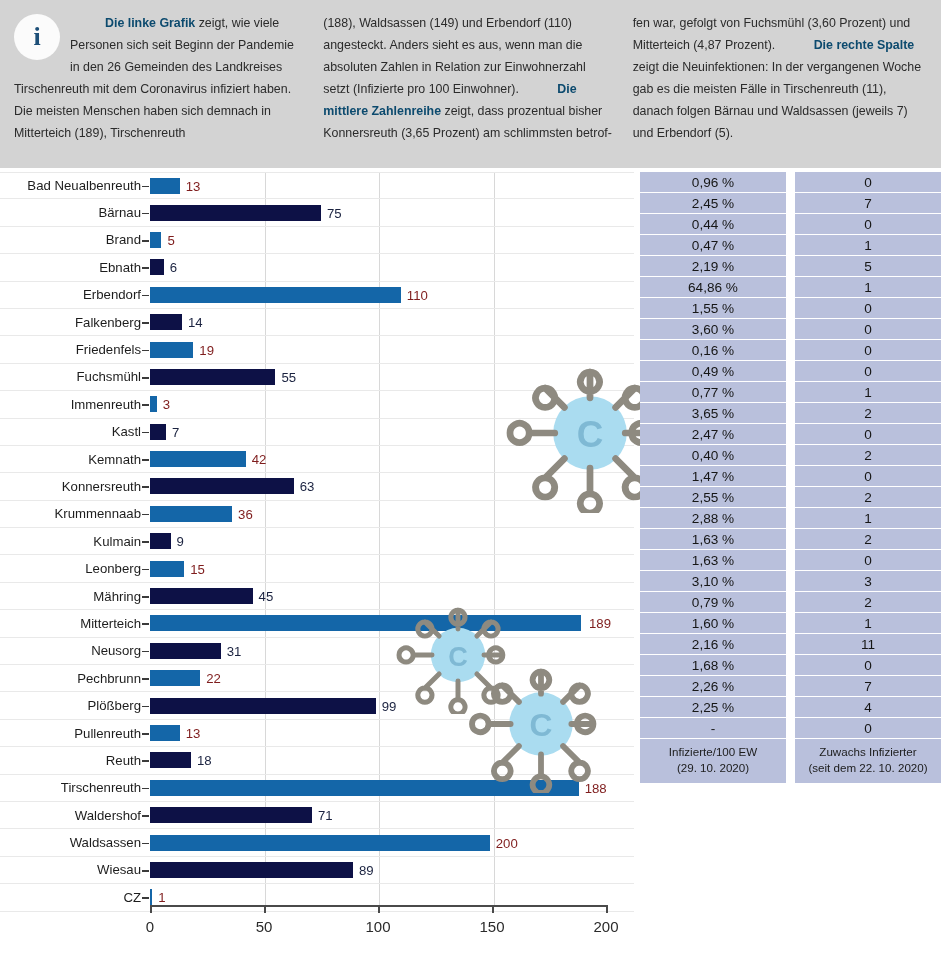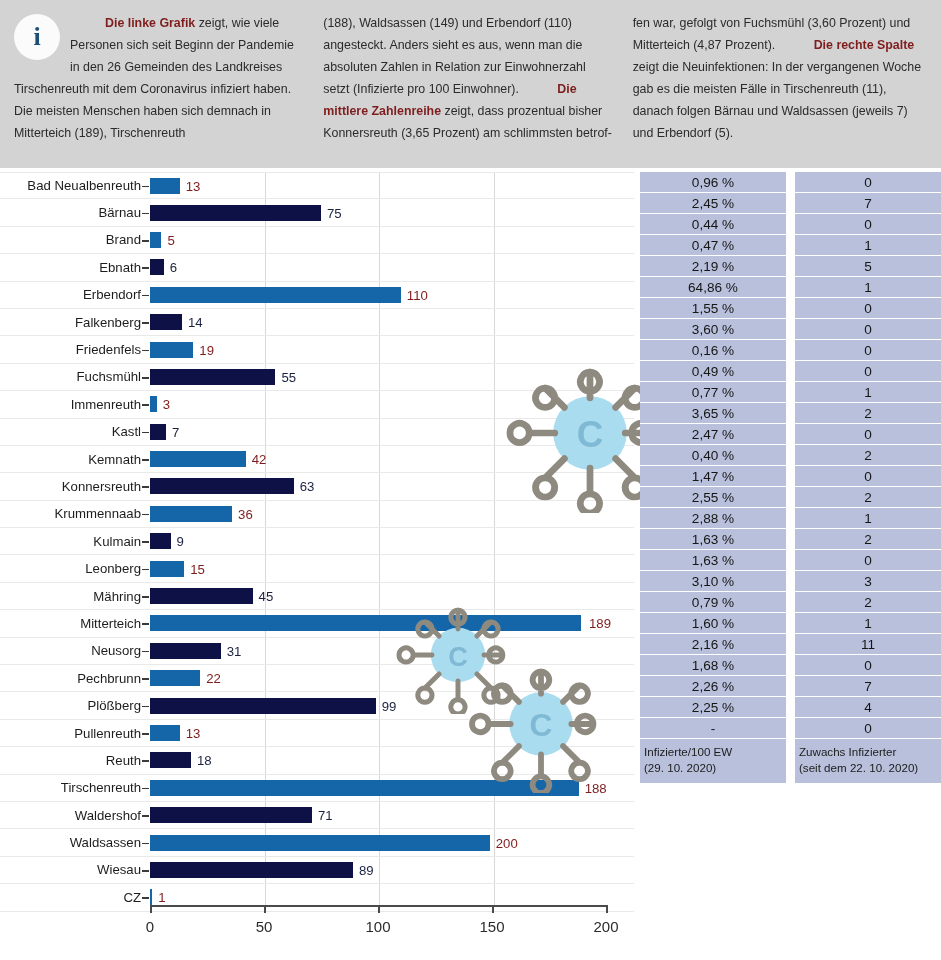--- a/index.html
+++ b/index.html
@@ -27,21 +27,21 @@
   .info-badge {
     float: left;
     width: 46px; height: 46px; border-radius: 50%;
     background: #fbfbfb;
     margin: 2px 10px 2px 0;
     display: flex; align-items: center; justify-content: center;
     font-size: 26px; font-weight: bold; color: #1d4f78;
     font-family: "Liberation Serif", serif;
     line-height: 1;
   }
-  .intro-col b { font-weight: bold; color: #7f1d1d; padding-left: 35px; }
+  .intro-col b { font-weight: bold; color: #0c4a6e; padding-left: 35px; }
 
   
   .panel {
     position: absolute; left: 0; top: 168px; width: 941px; height: 792px;
     background: #ffffff;
     padding-left: 33px;
   }
 
   
   .chart-wrap { position: absolute; left: 0; top: 0; width: 634px; height: 792px; }
@@ -102,21 +102,21 @@
   .numcol.neu  { left: 795px; }
   .ncell {
     height: 21px; background: #b9c0dc;
     display: flex; align-items: center; justify-content: center;
     font-size: 13.6px; color: #161616;
     border-bottom: 1px solid #ffffff;
   }
   .ncell.first { margin-top: 4px; }
   .nfoot {
     background: #b9c0dc; padding: 5px 4px 8px 4px;
-    font-size: 11.6px; color: #1c1c1c; line-height: 1.35;
+    text-align: center; font-size: 11.6px; color: #1c1c1c; line-height: 1.35;
   }
 
   .watermark {
     position: absolute; right: 6px; bottom: 2px;
     font-size: 40px; font-weight: bold; color: rgba(255,255,255,0.55);
     letter-spacing: -1px; font-family: "Liberation Sans", sans-serif;
     pointer-events: none; user-select: none;
   }
   .wm-dot {
     position: absolute; right: 128px; bottom: 12px;

